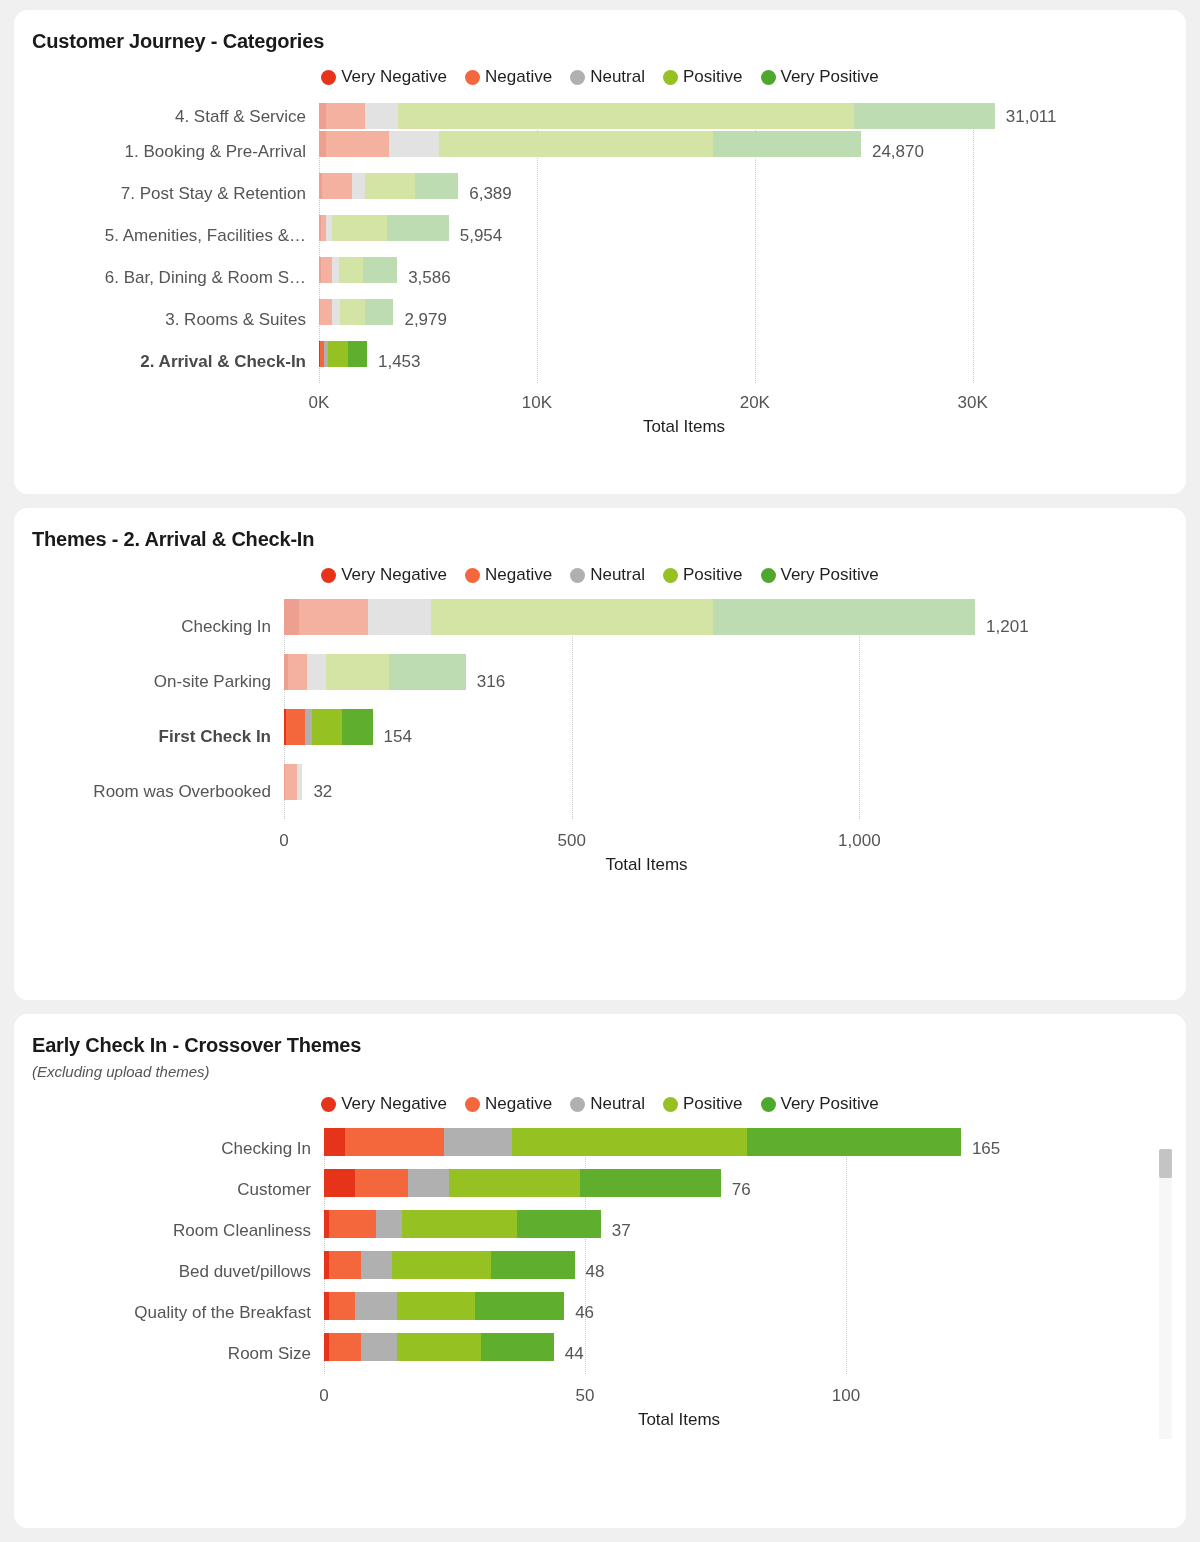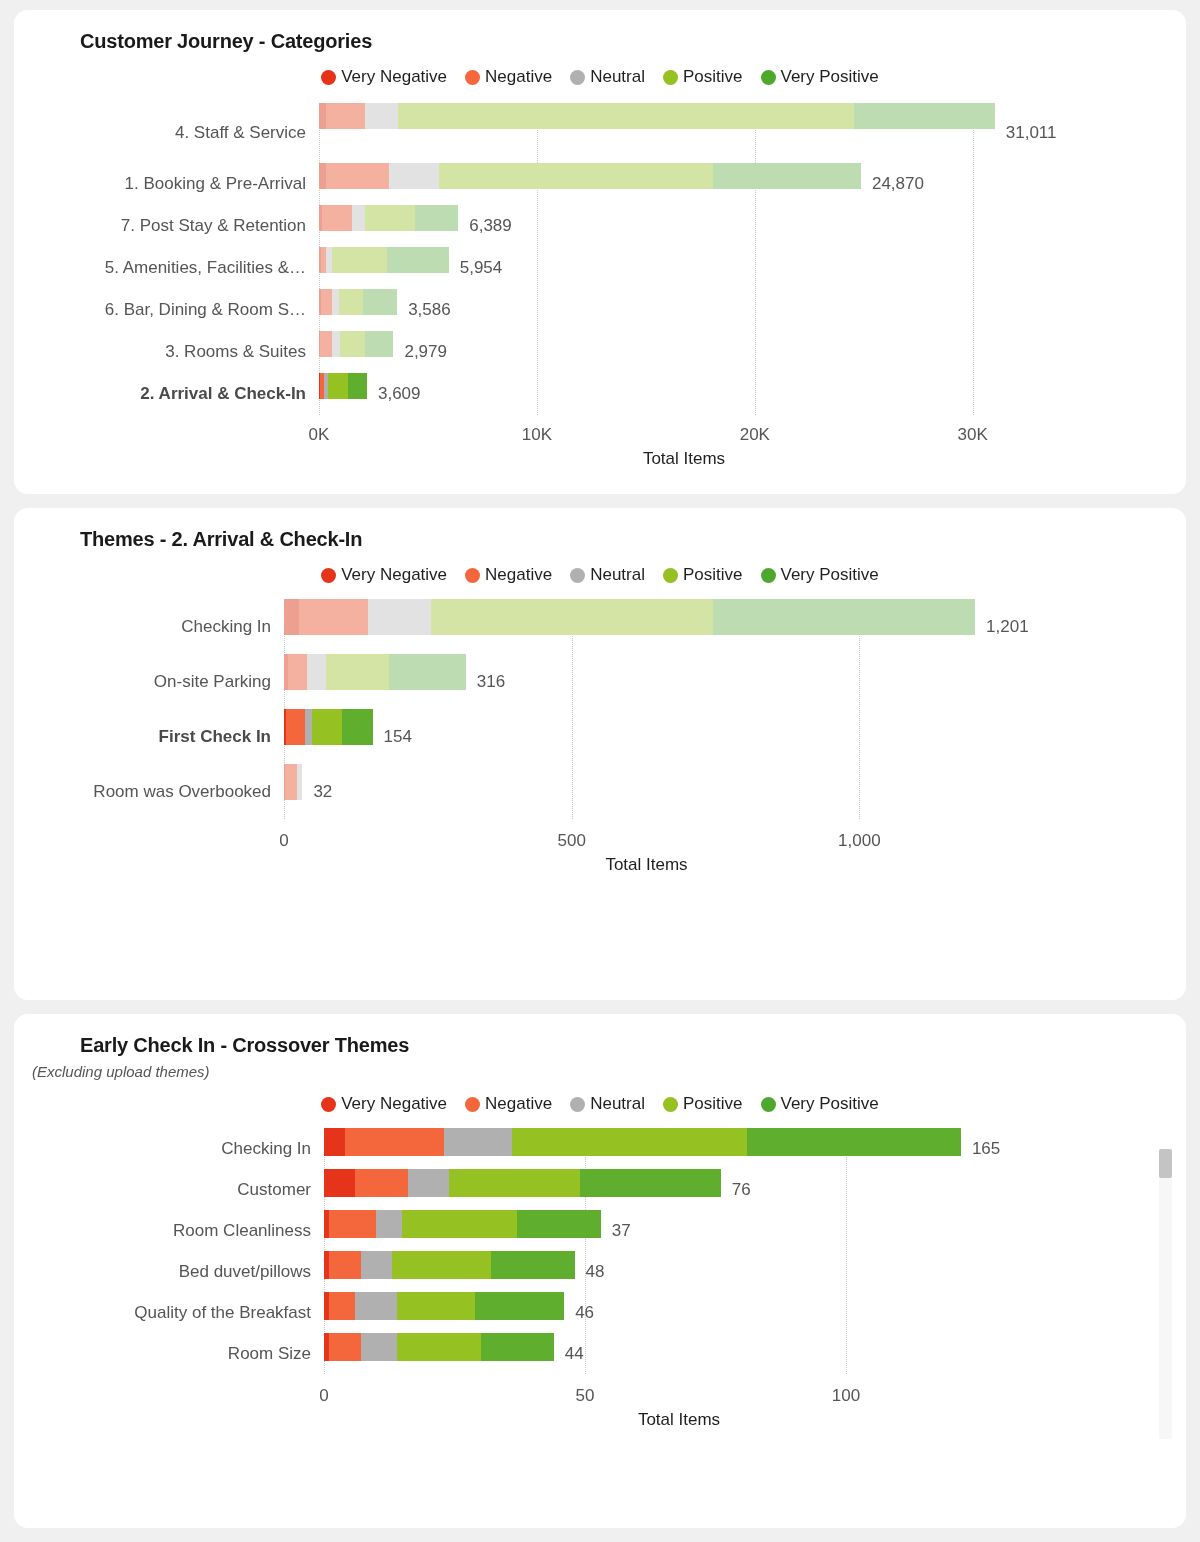--- a/index.html
+++ b/index.html
@@ -19,21 +19,20 @@
   #card-1 { margin-top: 10px; height: 484px; }
   #card-2 { height: 492px; }
   #card-3 { height: 514px; }
 
   .card-title {
     font-size: 20px;
     font-weight: bold;
     color: #1a1a1a;
     padding: 20px 0 0 18px;
     letter-spacing: -0.2px;
-    margin-left: 48px;
   }
   .card-subtitle {
     font-size: 15px;
     font-style: italic;
     color: #555;
     padding: 6px 0 0 18px;
   }
 
   
   .legend {
@@ -156,21 +155,21 @@
       </div>
     </div>
   <div class="plot" id="plot-1">
       <div class="rows" style="position: relative; margin-top: 16px; padding-left: 15px;">
         <div class="gridlines" style="left: 305px; width: 730px;">
           <div class="gridline" style="left: 0px;"></div>
           <div class="gridline" style="left: 217.91px;"></div>
           <div class="gridline" style="left: 435.821px;"></div>
           <div class="gridline" style="left: 653.731px;"></div>
         </div>
-        <div class="row" style="height: 60px;">
+        <div class="row" style="height: 28px;">
           <div class="ylabel" style="width: 290px;">4. Staff &amp; Service</div>
           <div class="bar-area">
             <div class="bar" style="height: 26px; width: 675.762px;">
               <div class="seg" style="background: rgb(238, 160, 144); width: 1.06414%;"></div>
               <div class="seg" style="background: rgb(245, 177, 160); width: 5.80439%;"></div>
               <div class="seg" style="background: rgb(226, 226, 226); width: 4.83699%;"></div>
               <div class="seg" style="background: rgb(211, 228, 165); width: 67.3954%;"></div>
               <div class="seg" style="background: rgb(189, 220, 178); width: 20.899%;"></div>
             </div>
             <div class="bar-value" style="left: 686.762px;">31,011</div>
@@ -244,21 +243,21 @@
         <div class="row" style="height: 42px;">
           <div class="ylabel selected" style="width: 290px;">2. Arrival &amp; Check-In</div>
           <div class="bar-area">
             <div class="bar" style="height: 26px; width: 47.9839px;">
               <div class="seg" style="background: rgb(229, 52, 26); width: 2.27066%;"></div>
               <div class="seg" style="background: rgb(244, 102, 60); width: 8.62852%;"></div>
               <div class="seg" style="background: rgb(176, 176, 176); width: 8.62852%;"></div>
               <div class="seg" style="background: rgb(149, 193, 35); width: 40.8719%;"></div>
               <div class="seg" style="background: rgb(95, 174, 45); width: 39.6004%;"></div>
             </div>
-            <div class="bar-value" style="left: 58.9839px;">3,609</div>
+            <div class="bar-value" style="left: 58.9839px;">1,453</div>
           </div>
         </div>
       </div>
       <div class="axis" style="margin-left: 305px; width: 730px; margin-top: 8px;">
         <div class="tick" style="left: 0px;">0K</div>
         <div class="tick" style="left: 217.91px;">10K</div>
         <div class="tick" style="left: 435.821px;">20K</div>
         <div class="tick" style="left: 653.731px;">30K</div>
       </div>
       <div class="axis-title" style="margin-left: 305px; width: 730px;">Total Items</div>

